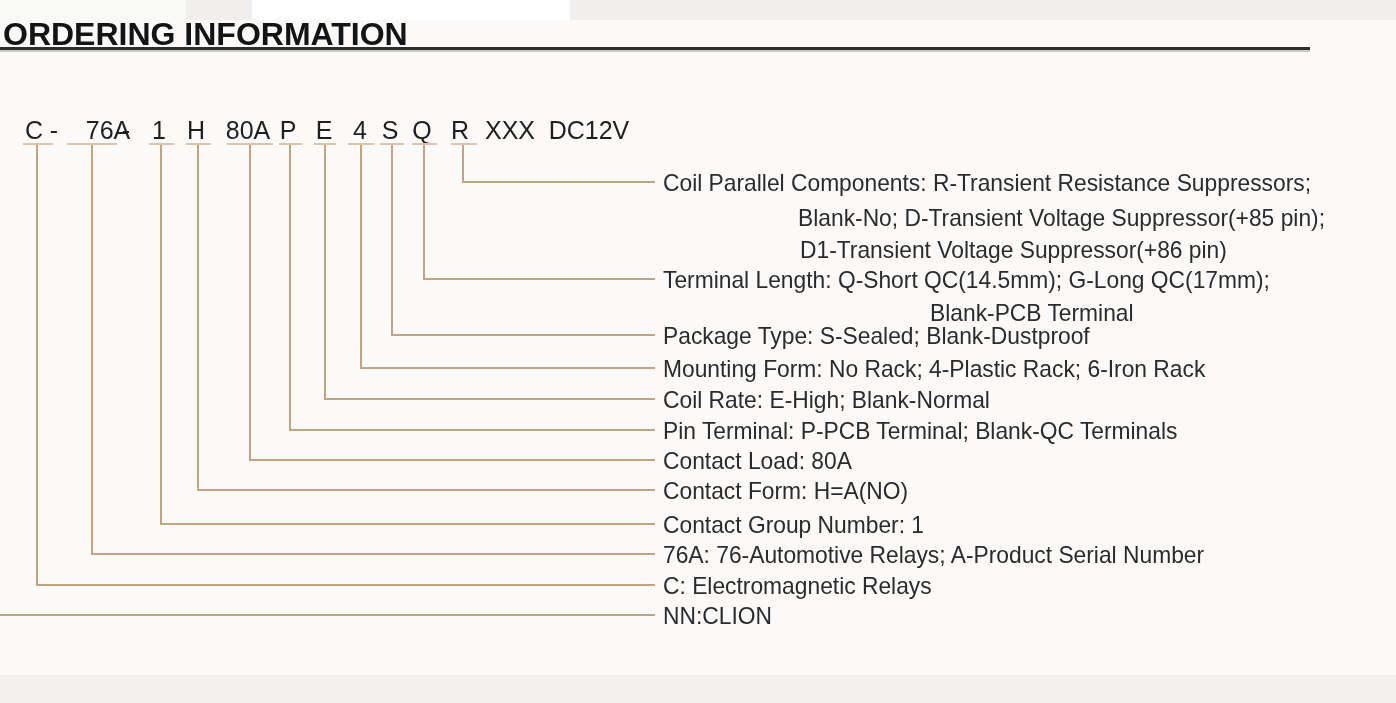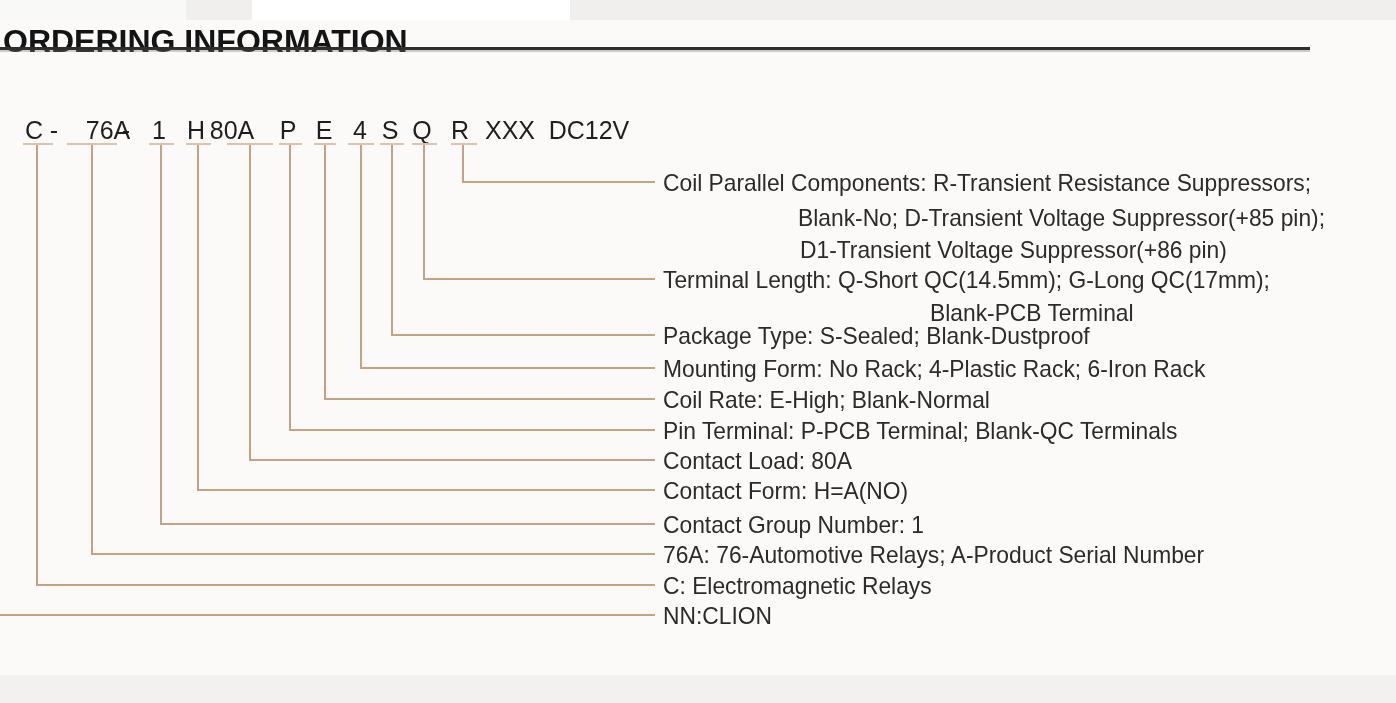--- a/index.html
+++ b/index.html
@@ -14,21 +14,20 @@
   
   .top-strip{position:absolute;left:0;top:0;width:1396px;height:20px;background:#f0efed;}
   .top-strip-white{position:absolute;left:252px;top:0;width:318px;height:20px;background:#ffffff;}
   .top-strip-left{position:absolute;left:0;top:0;width:186px;height:20px;background:#f9f9f8;}
   .bottom-strip{position:absolute;left:0;top:675px;width:1396px;height:28px;background:#f2f1f0;}
 
   .title{
     position:absolute;left:3px;top:21px;height:26px;line-height:26px;
     font-size:32px;font-weight:bold;letter-spacing:0px;color:#141414;
     white-space:nowrap;
-    margin-top:7px;
   }
   .title-underline{
     position:absolute;left:0;top:47px;width:1310px;height:3px;
     background:#2e2e2e;box-shadow:0 2px 0 rgba(120,115,110,.35);
   }
 
   
   .code-seg{
     position:absolute;top:117px;height:26px;line-height:26px;
     font-size:25px;color:#1f1f1f;white-space:nowrap;
@@ -61,21 +60,21 @@
 
   <div class="title">ORDERING INFORMATION</div>
   <div class="title-underline"></div>
 
   <span class="code-seg" style="left:34px">C</span>
   <span class="code-seg" style="left:54px">-</span>
   <span class="code-seg" style="left:108px">76A</span>
   <span class="code-seg" style="left:126px">-</span>
   <span class="code-seg" style="left:159px">1</span>
   <span class="code-seg" style="left:196px">H</span>
-  <span class="code-seg" style="left:232px">80A</span>
+  <span class="code-seg" style="left:248px">80A</span>
   <span class="code-seg" style="left:288px">P</span>
   <span class="code-seg" style="left:324px">E</span>
   <span class="code-seg" style="left:360px">4</span>
   <span class="code-seg" style="left:390px">S</span>
   <span class="code-seg" style="left:422px">Q</span>
   <span class="code-seg" style="left:460px">R</span>
   <span class="code-seg" style="left:510px">XXX</span>
   <span class="code-seg" style="left:589px">DC12V</span>
 
   <div class="tick" style="left:23px;width:30px"></div>

